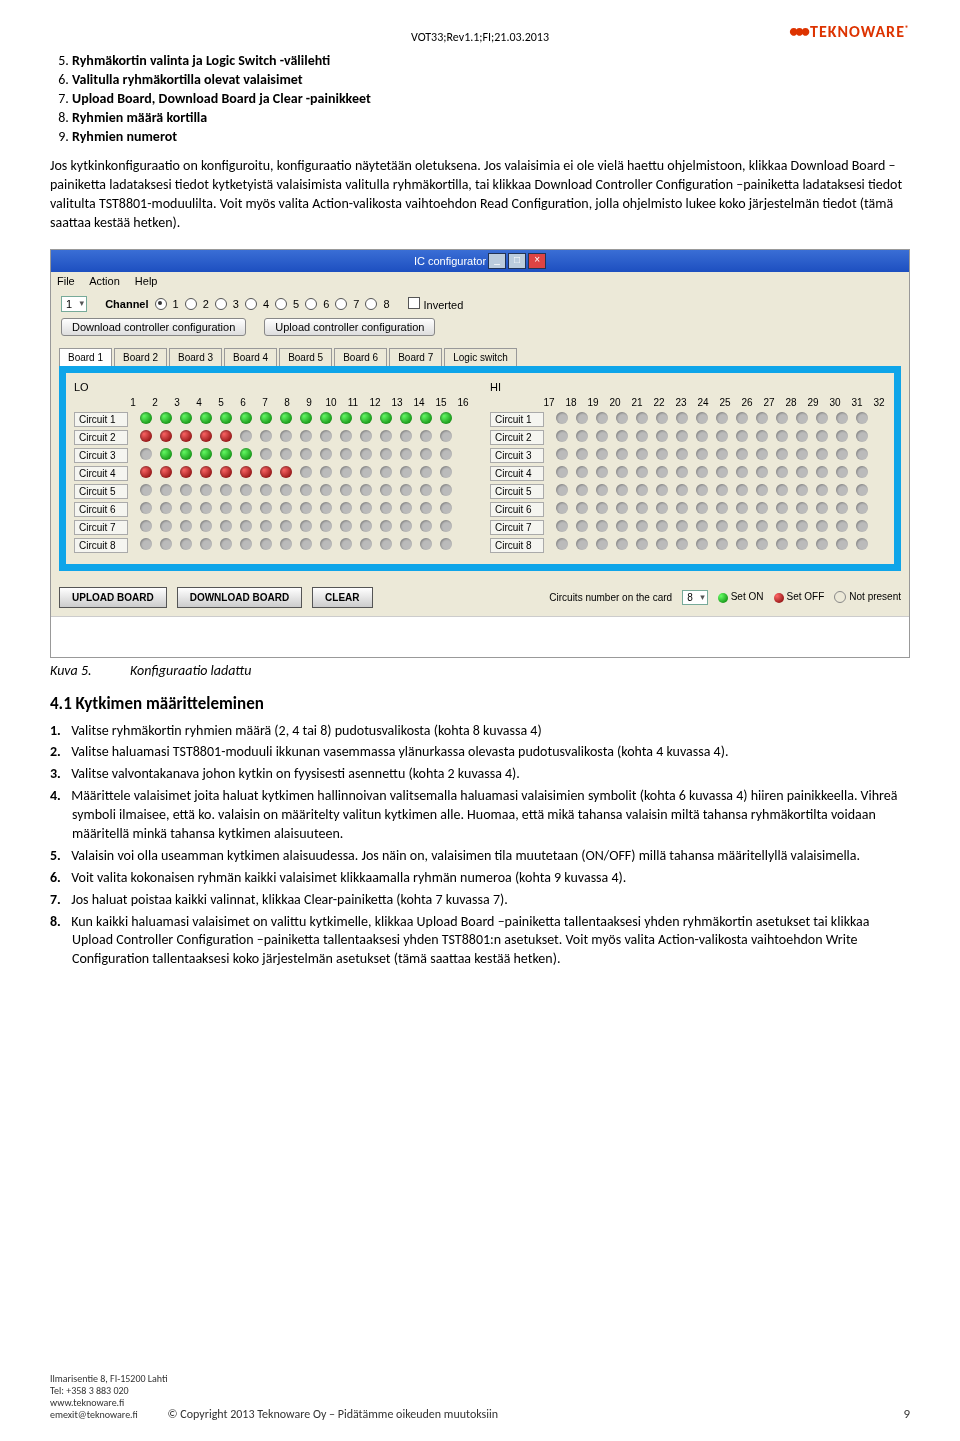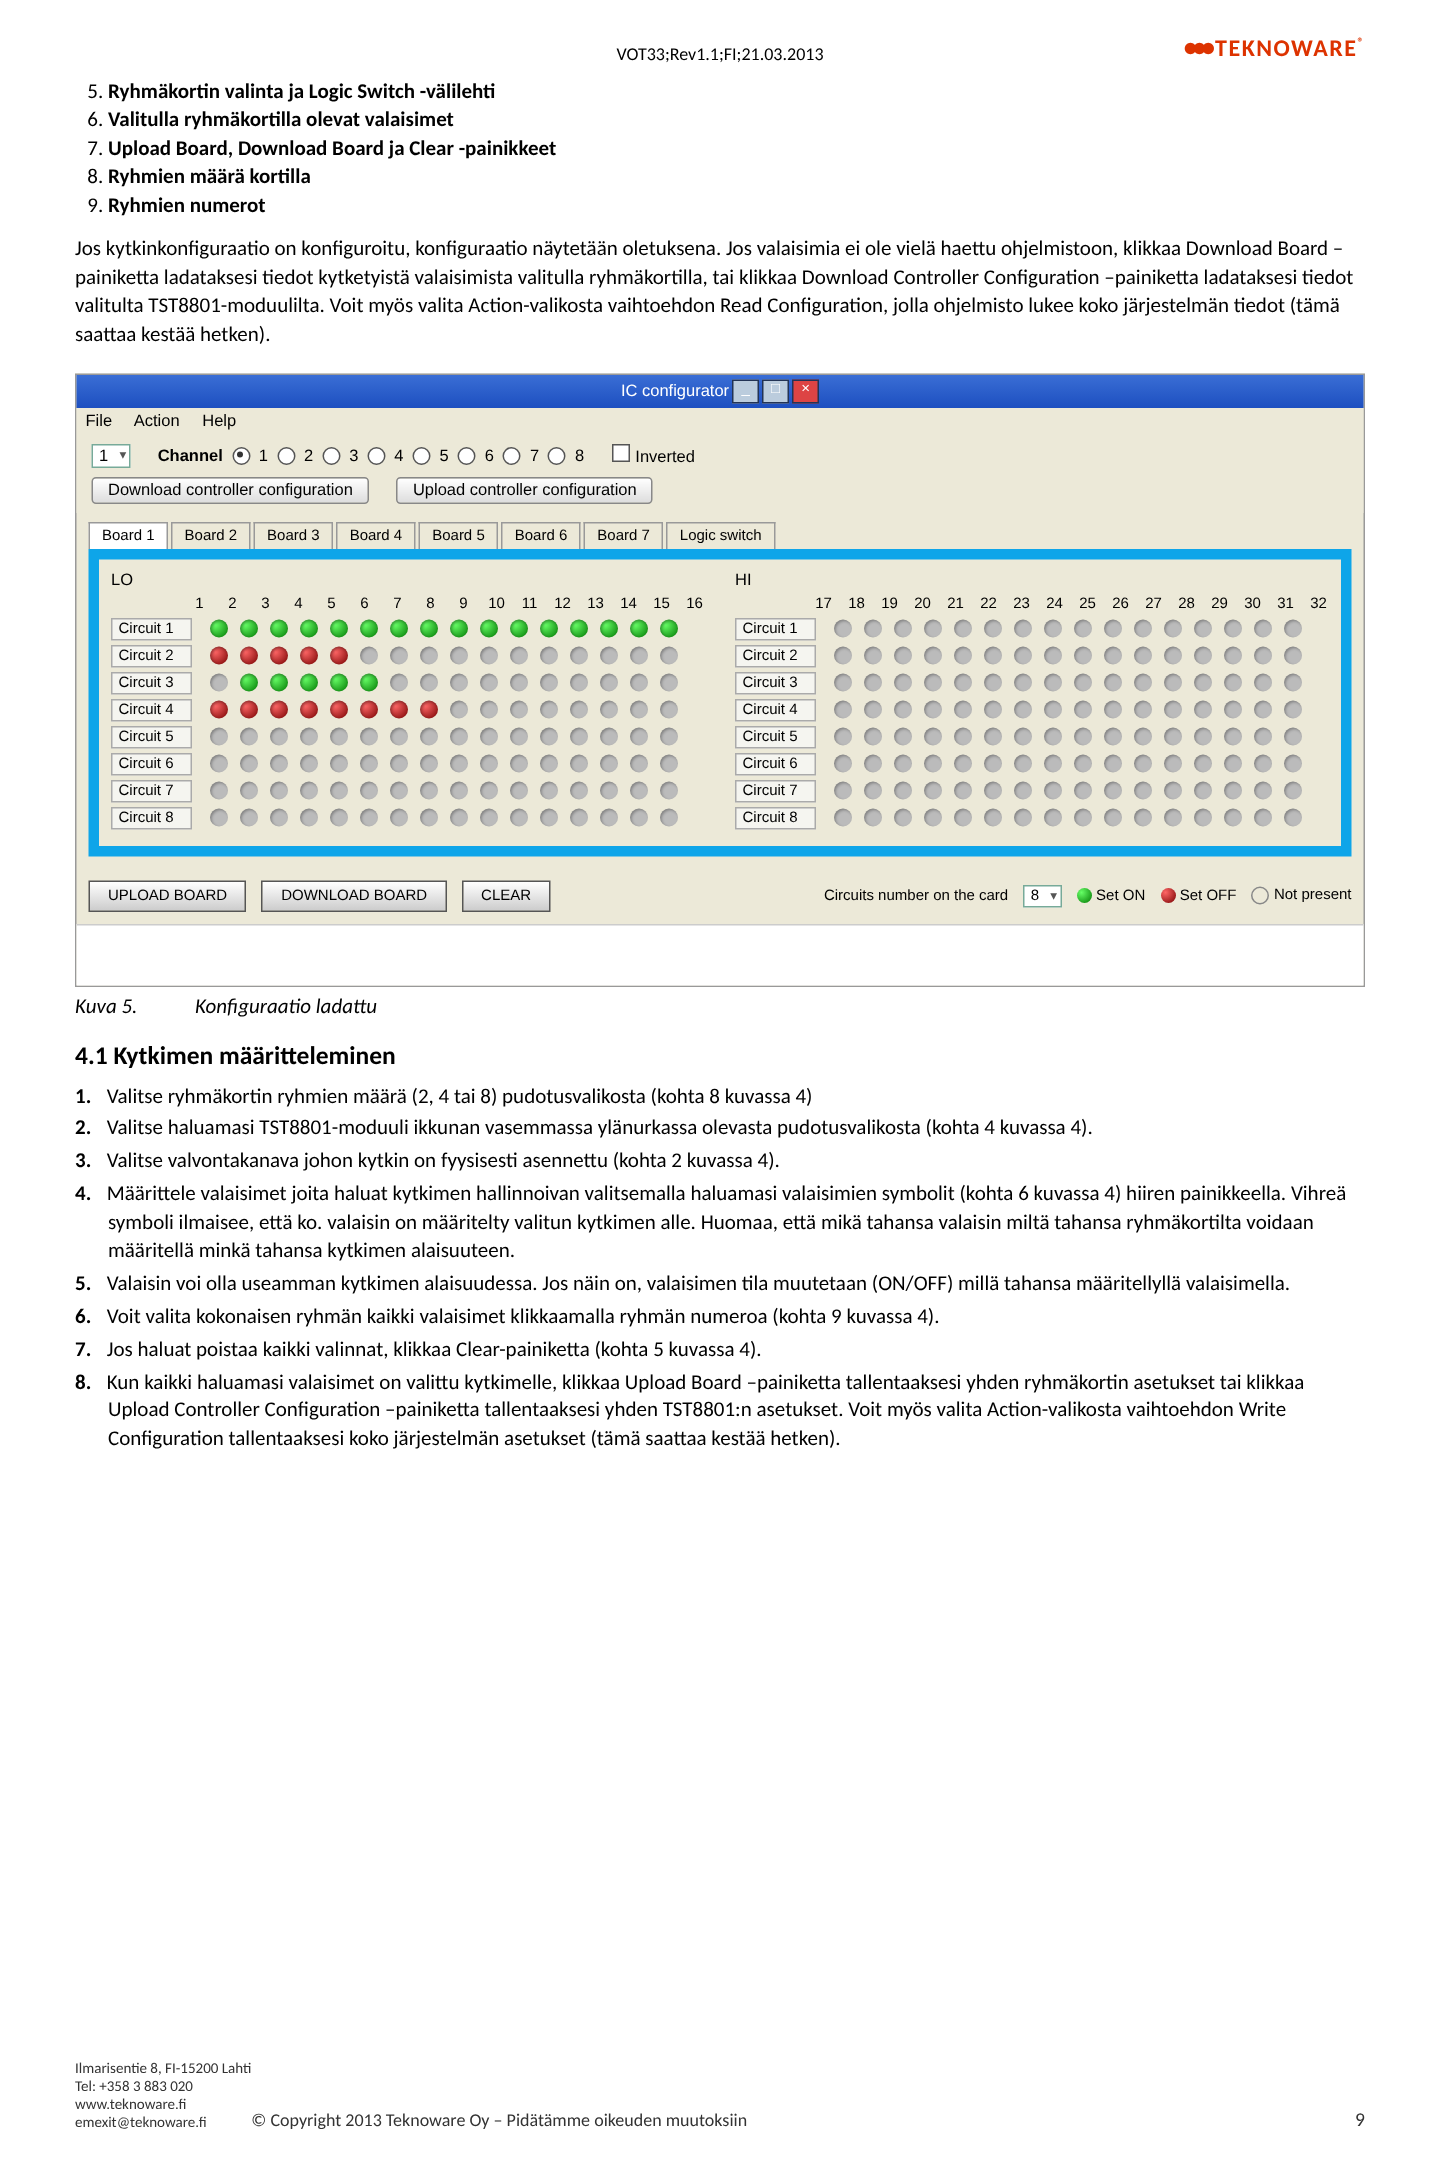--- a/index.html
+++ b/index.html
@@ -26,29 +26,29 @@
 .radio.on::after{content:"";display:block;width:4px;height:4px;background:#333;border-radius:50%;margin:2px}
 .chk{width:10px;height:10px;border:1px solid #555;display:inline-block;background:#fff;margin-right:4px}
 .tabs{display:flex;padding:0 8px;margin-top:6px}
 .tab{border:1px solid #999;border-bottom:none;padding:3px 8px;margin-right:2px;background:#ece9d8;font-size:10px}
 .tab.active{background:#fff}
 .panel{border:7px solid #0ea5e9;background:#ece9d8;margin:0 8px 8px 8px;padding:8px}
 .cols{display:flex;gap:20px}
 .col{flex:1}
 .numrow{display:flex;gap:8px;margin:4px 0 4px 52px;font-size:10px}
 .numrow span{width:14px;text-align:center}
-.crow{display:flex;align-items:center;gap:12px;margin:3px 0}
+.crow{display:flex;align-items:flex-start;gap:12px;margin:3px 0}
 .clabel{border:1px solid #aaa;background:#f5f5f0;padding:1px 4px;width:44px;font-size:10px}
 .dotrow{display:flex;gap:8px}
 .d{width:12px;height:12px;border-radius:50%;background:#bbb;box-shadow:inset 1px 1px 2px rgba(0,0,0,.3)}
 .d.g{background:radial-gradient(circle at 30% 30%,#6f6,#070)}
 .d.r{background:radial-gradient(circle at 30% 30%,#f66,#700)}
 .botbar{display:flex;align-items:center;gap:10px;padding:8px;justify-content:space-between}
 .botbar .left{display:flex;gap:10px}
-.botbar .btn2{border:1px solid #555;background:linear-gradient(#fff,#ccc);padding:4px 12px;font-weight:normal;font-size:10px}
+.botbar .btn2{border:1px solid #555;background:linear-gradient(#fff,#ccc);padding:4px 12px;font-weight:bold;font-size:10px}
 .botbar .right{display:flex;align-items:center;gap:10px;font-size:10px}
 .ldot{width:10px;height:10px;border-radius:50%;display:inline-block;vertical-align:middle;margin-right:3px}
 .caption{font-style:italic;margin:4px 0 14px 0}
 .caption .k{display:inline-block;width:80px}
 h3{font-weight:bold;font-size:17px;margin:12px 0 8px 0}
 ol.steps{padding-left:22px;margin:6px 0}
 ol.steps li{margin:3px 0;line-height:1.35}
 ol.steps li b{font-weight:bold}
 .footer{position:absolute;bottom:20px;left:50px;right:50px;display:flex;justify-content:space-between;align-items:flex-end;font-size:10px;color:#333}
 .footer .addr{line-height:1.2}
@@ -525,21 +525,21 @@
 <p class="caption"><span class="k">Kuva 5.</span><span>Konfiguraatio ladattu</span></p>
 
 <h3>4.1 Kytkimen määritteleminen</h3>
 <ol class="steps">
 <li><b>1.</b> <span>Valitse ryhmäkortin ryhmien määrä (2, 4 tai 8) pudotusvalikosta (kohta 8 kuvassa 4)</span></li>
 <li><b>2.</b> <span>Valitse haluamasi TST8801-moduuli ikkunan vasemmassa ylänurkassa olevasta pudotusvalikosta (kohta 4 kuvassa 4).</span></li>
 <li><b>3.</b> <span>Valitse valvontakanava johon kytkin on fyysisesti asennettu (kohta 2 kuvassa 4).</span></li>
 <li><b>4.</b> <span>Määrittele valaisimet joita haluat kytkimen hallinnoivan valitsemalla haluamasi valaisimien symbolit (kohta 6 kuvassa 4) hiiren painikkeella. Vihreä symboli ilmaisee, että ko. valaisin on määritelty valitun kytkimen alle. Huomaa, että mikä tahansa valaisin miltä tahansa ryhmäkortilta voidaan määritellä minkä tahansa kytkimen alaisuuteen.</span></li>
 <li><b>5.</b> <span>Valaisin voi olla useamman kytkimen alaisuudessa. Jos näin on, valaisimen tila muutetaan (ON/OFF) millä tahansa määritellyllä valaisimella.</span></li>
 <li><b>6.</b> <span>Voit valita kokonaisen ryhmän kaikki valaisimet klikkaamalla ryhmän numeroa (kohta 9 kuvassa 4).</span></li>
-<li><b>7.</b> <span>Jos haluat poistaa kaikki valinnat, klikkaa Clear-painiketta (kohta 5 kuvassa 4).</span></li>
+<li><b>7.</b> <span>Jos haluat poistaa kaikki valinnat, klikkaa Clear-painiketta (kohta 7 kuvassa 7).</span></li>
 <li><b>8.</b> <span>Kun kaikki haluamasi valaisimet on valittu kytkimelle, klikkaa Upload Board –painiketta tallentaaksesi yhden ryhmäkortin asetukset tai klikkaa Upload Controller Configuration –painiketta tallentaaksesi yhden TST8801:n asetukset. Voit myös valita Action-valikosta vaihtoehdon Write Configuration tallentaaksesi koko järjestelmän asetukset (tämä saattaa kestää hetken).</span></li>
 </ol>
 
 <style>ol.steps{list-style:none;padding-left:0}ol.steps li{padding-left:22px;text-indent:-22px}ol.steps li b{display:inline-block;width:18px;text-indent:0}</style>
 
 <div class="footer">
  <div class="addr">
   <div>Ilmarisentie 8, FI-15200 Lahti</div>
   <div>Tel: +358 3 883 020</div>
   <div>www.teknoware.fi</div>

